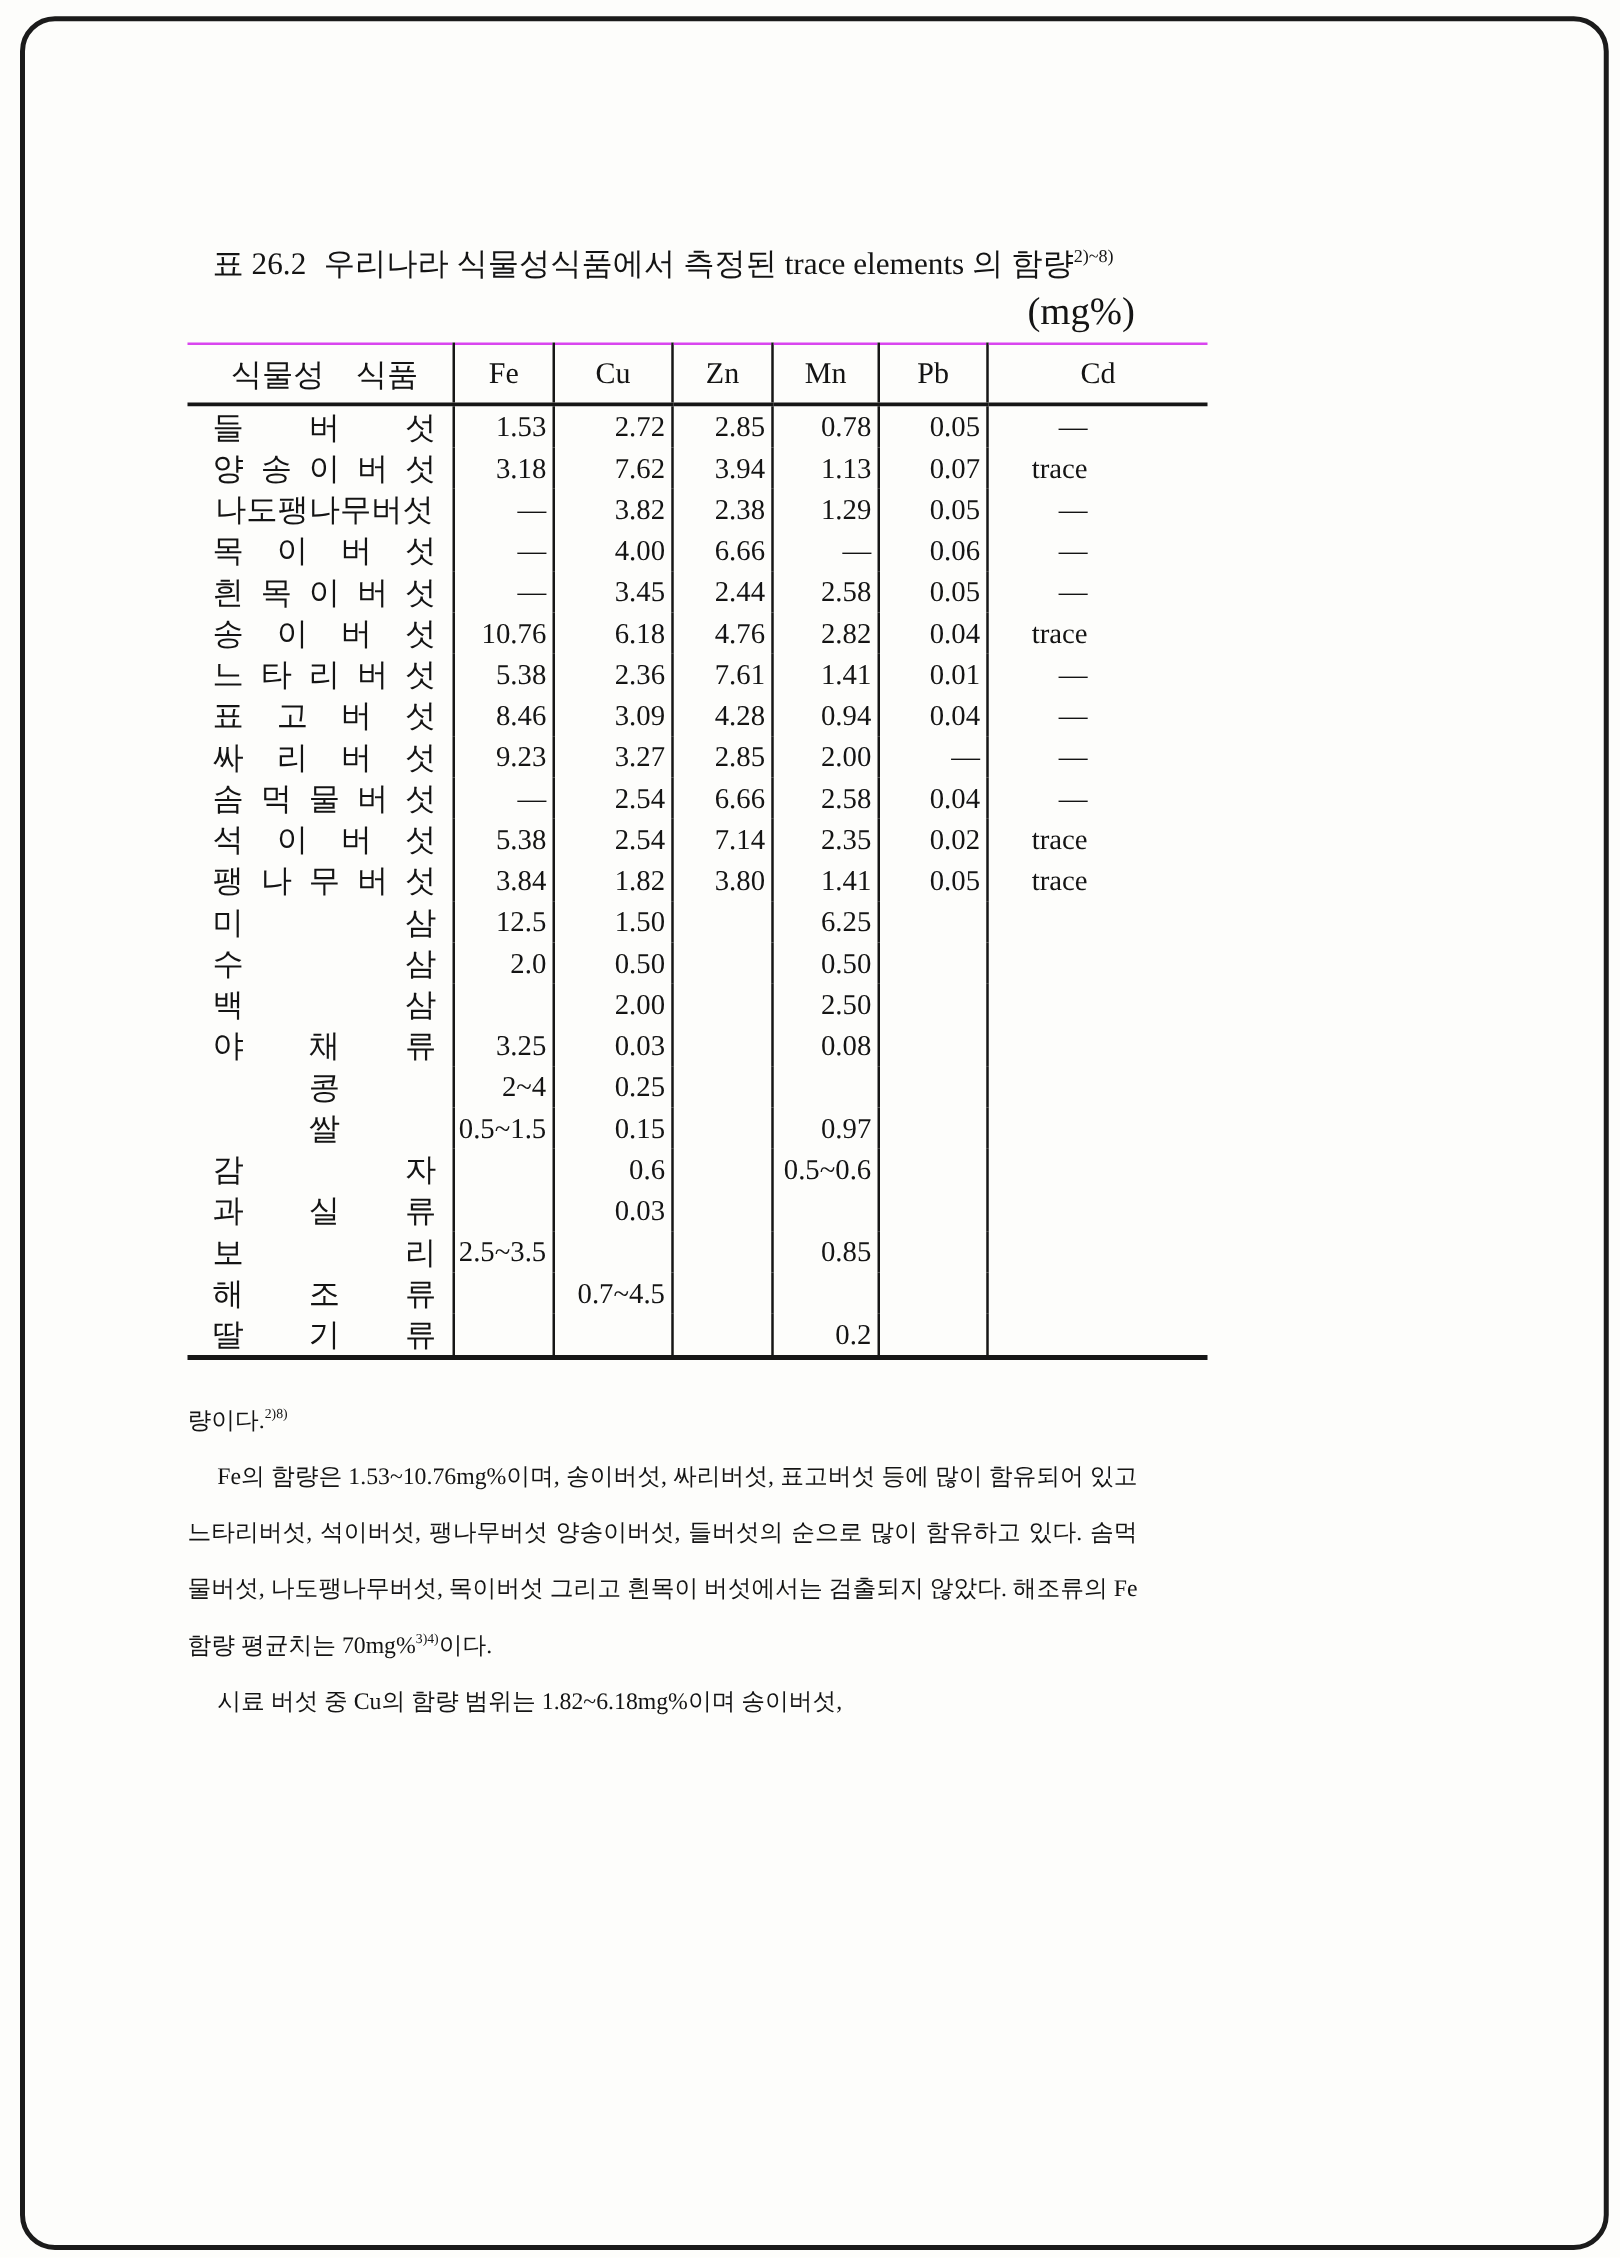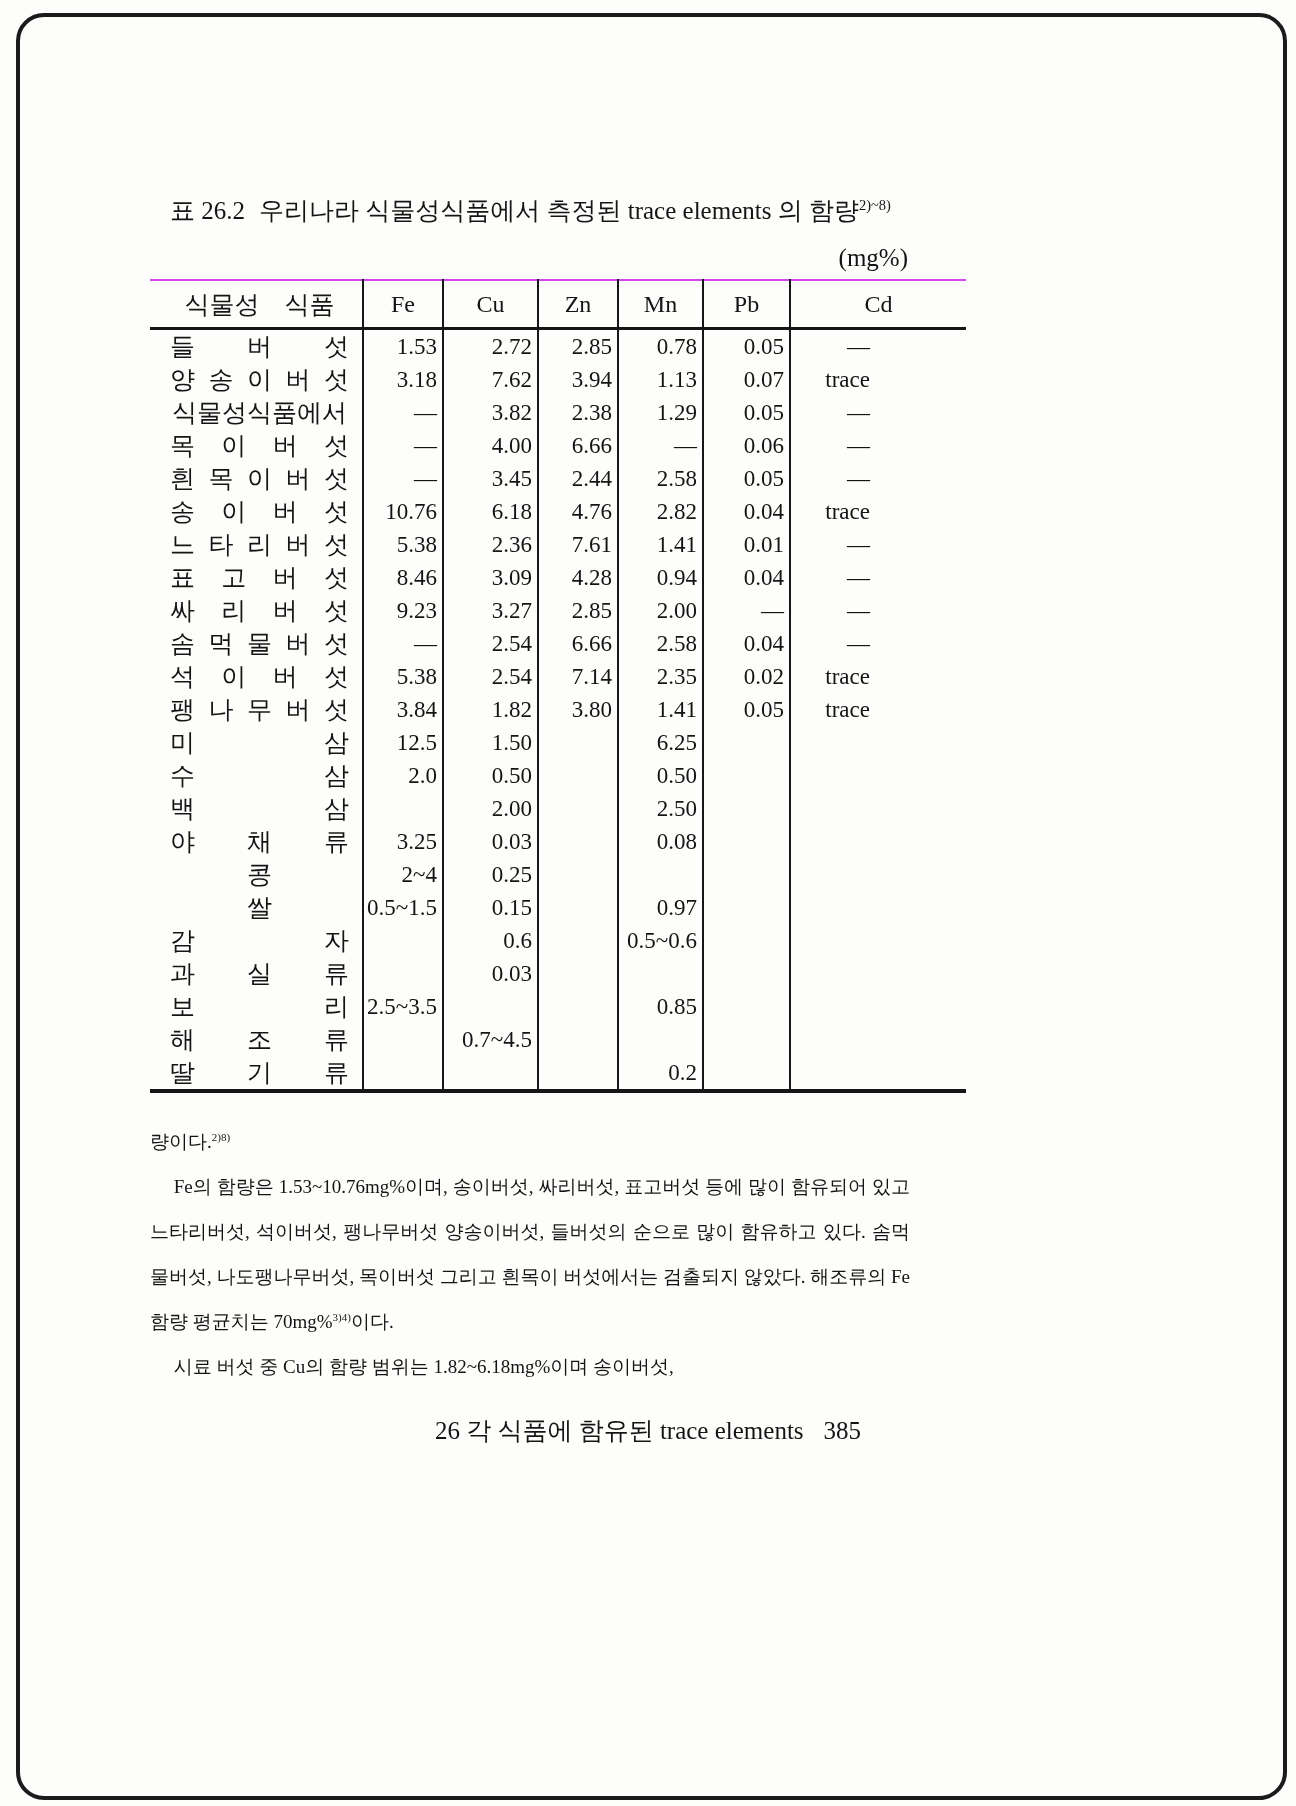--- a/index.html
+++ b/index.html
@@ -13,21 +13,21 @@
   .scan-frame {
     position:absolute; left:16px; top:13px; width:1263px; height:1779px;
     border:4px solid #1b1b1b; border-radius:28px;
   }
   .content { position:absolute; left:150px; top:194px; width:816px; }
 
   .caption { font-size:25px; padding-left:20px; white-space:nowrap; }
   .caption .cap-label { margin-right:14px; }
   sup { font-size:0.58em; line-height:0;text-align:right; }
 
-  .unit { font-size:25px; text-align:right; padding-right:58px; margin-top:17px; }
+  .unit { font-size:31px; text-align:right; padding-right:58px; margin-top:4px; }
 
   table.data {
     border-collapse:collapse; table-layout:fixed; width:816px; margin-top:7px;
     border-top:2px solid #d946ef; border-bottom:4px solid #161616;
   }
   .data th {
     font-weight:normal; font-size:24px; height:46px;
     border-bottom:3px solid #161616; text-align:center; vertical-align:middle; padding:0;
   }
   .data td {
@@ -112,21 +112,21 @@
             <td class="num sep">3.18</td>
             <td class="num sep">7.62</td>
             <td class="num sep">3.94</td>
             <td class="num sep">1.13</td>
             <td class="num sep">0.07</td>
             <td class="c-cd">trace</td>
           </tr>
           <tr>
             <td class="c-name sep">
               <span class="name-wrap single">
-                <span>식물성식품에서</span>
+                <span>나도팽나무버섯</span>
               </span>
             </td>
             <td class="num sep">—</td>
             <td class="num sep">3.82</td>
             <td class="num sep">2.38</td>
             <td class="num sep">1.29</td>
             <td class="num sep">0.05</td>
             <td class="c-cd">—</td>
           </tr>
           <tr>
@@ -435,18 +435,15 @@
           </tr>
         </tbody>
     </table>
 
     <div class="body-text">
         <p class="para">량이다.<sup>2)8)</sup></p>
         <p class="para indent">Fe의 함량은 1.53~10.76mg%이며, 송이버섯, 싸리버섯, 표고버섯 등에 많이 함유되어 있고 느타리버섯, 석이버섯, 팽나무버섯 양송이버섯, 들버섯의 순으로 많이 함유하고 있다. 솜먹물버섯, 나도팽나무버섯, 목이버섯 그리고 흰목이 버섯에서는 검출되지 않았다. 해조류의 Fe함량 평균치는 70mg%<sup>3)4)</sup>이다.</p>
         <p class="para indent">시료 버섯 중 Cu의 함량 범위는 1.82~6.18mg%이며 송이버섯,</p>
       </div>
 
-    <div class="footer">
-      <span>26 각 식품에 함유된 trace elements</span><span class="pagenum">385</span>
-    </div>
 
   </div>
 </div>
 
 </body></html>

